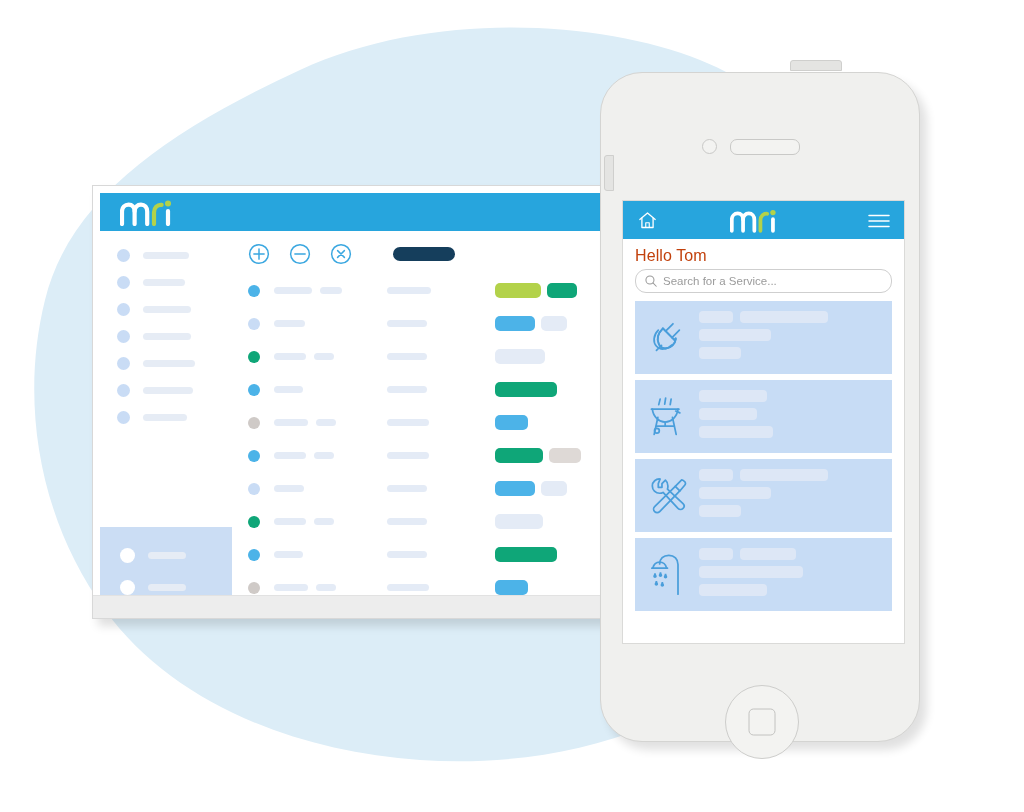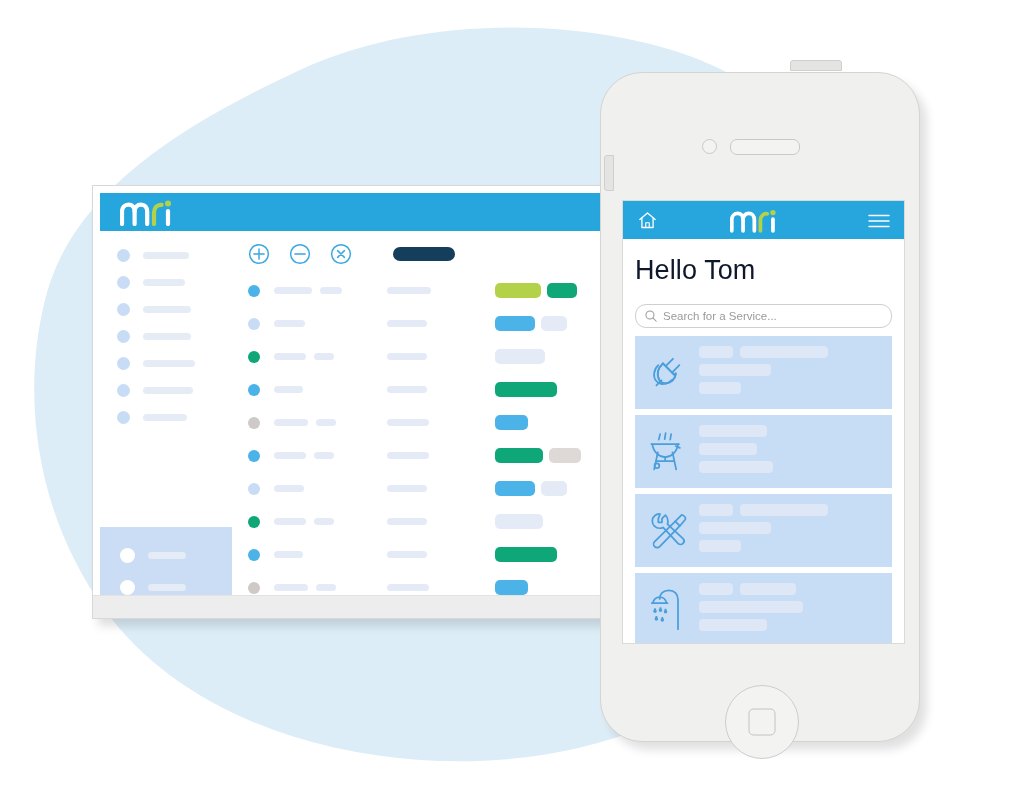--- a/index.html
+++ b/index.html
@@ -100,24 +100,24 @@
   }
   .screen{
     position:absolute;left:21px;top:127px;width:281px;height:442px;
     background:#ffffff;border:1px solid #dadad8;overflow:hidden;
   }
   .m-header{height:38px;background:#27a5dd;position:relative;}
   .m-home-icon{position:absolute;left:14px;top:9px;}
   .m-logo{position:absolute;left:50%;top:8px;transform:translateX(-50%);}
   .m-menu{position:absolute;right:14px;top:13px;}
   .m-greet{
-    font-size:27px;color:#0f172a;padding:16px 0 2px 12px;letter-spacing:.1px;
+    font-size:16px;color:#c2410c;padding:8px 0 2px 12px;letter-spacing:.1px;
   }
   .m-search{
-    margin:16px 12px 0 12px;height:22px;border:1px solid #cfcfcf;border-radius:11px;
+    margin:2px 12px 0 12px;height:22px;border:1px solid #cfcfcf;border-radius:11px;
     display:flex;align-items:center;background:#fff;
   }
   .m-search-ph{font-size:11.5px;color:#9b9b9b;margin-left:5px;}
   .m-cards{margin:8px 12px 0 12px;}
   .m-card{
     height:73px;background:#c7dcf5;margin-bottom:6px;display:flex;align-items:center;
   }
   .m-card-icon{width:64px;flex:none;display:flex;align-items:center;justify-content:center;}
   .m-card-lines{flex:1;padding-right:14px;}
   .ln{height:12px;border-radius:4px;background:#dde7f6;}

